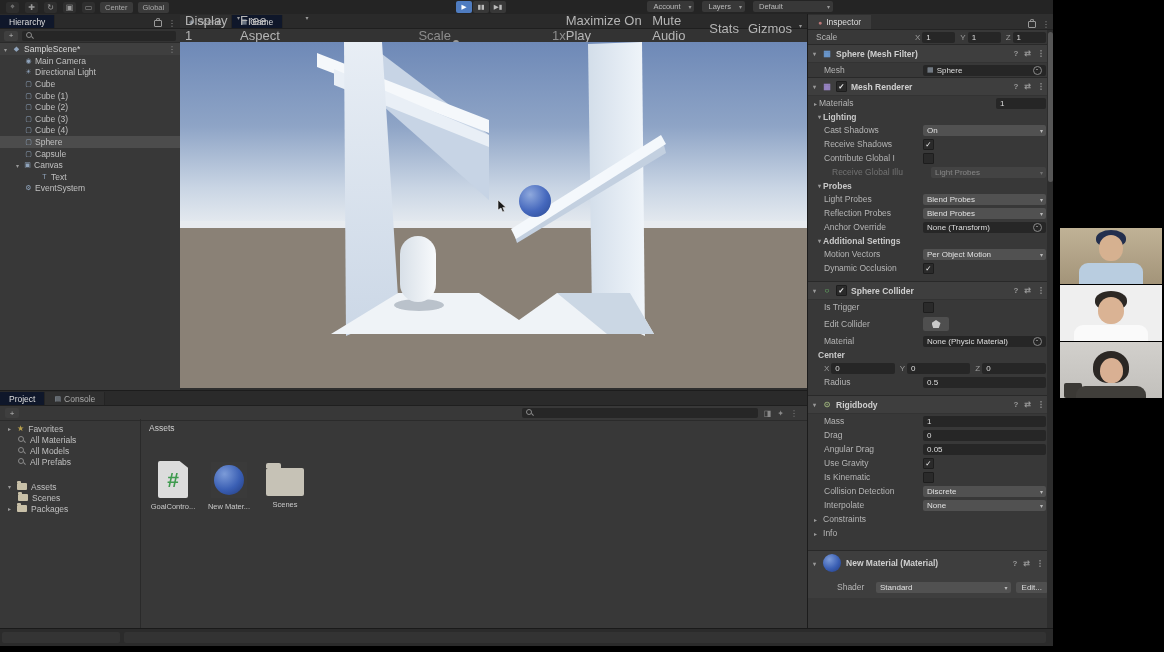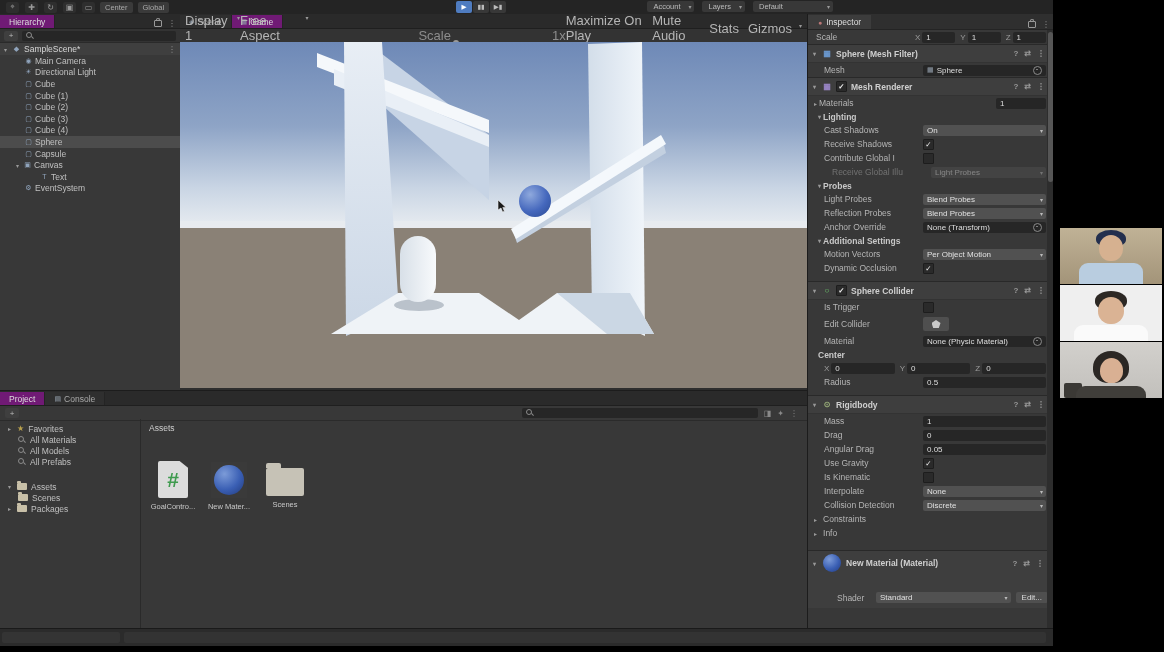--- a/index.html
+++ b/index.html
@@ -13,21 +13,21 @@
   .playgrp{position:absolute;left:456px;top:1px;display:flex;gap:1px;}
   .pbtn{width:16px;height:12px;background:#383838;border-radius:2px;display:flex;align-items:center;justify-content:center;font-size:6.5px;color:#bbb;}
   .pbtn.on{background:#4f7cc0;color:#fff;}
   .tb-right{position:absolute;right:220px;top:1px;display:flex;gap:8px;justify-content:space-between;}
   .ddpill{height:11px;background:#383838;border-radius:2px;font-size:7.5px;color:#bbb;display:flex;align-items:center;padding:0 14px 0 6px;position:relative;}
   .ddpill::after{content:"▾";position:absolute;right:3px;font-size:6px;color:#999;}
   .ddpill.wide{width:60px;}
   
   .ptabs{height:14px;background:#2a2a2a;display:flex;align-items:flex-end;border-bottom:1px solid #1f1f1f;}
   .ptab{height:13px;padding:0 9px;display:flex;align-items:center;gap:3px;font-size:8.5px;color:#aaa;background:#2f2f2f;border-right:1px solid #242424;}
-  .ptab.active{background:#701a75;color:#ddd;}
+  .ptab.active{background:#0f172a;color:#ddd;}
   .ticon{font-size:7px;color:#8f9aa6;}
   .hdr-icons{margin-left:auto;display:flex;align-items:center;gap:6px;padding-right:4px;color:#999;font-size:8px;}
   .kebab{font-size:8px;color:#999;}
   .lock{width:6px;height:5px;border:1px solid #999;border-radius:1px;position:relative;}
   .lock::before{content:"";position:absolute;top:-3px;left:1px;width:2px;height:2px;border:1px solid #999;border-bottom:none;border-radius:2px 2px 0 0;}
   .mag{width:8px;height:8px;position:relative;flex:0 0 auto;}
   .mag::before{content:"";position:absolute;left:0;top:0;width:4px;height:4px;border:1px solid #8a8a8a;border-radius:50%;}
   .mag::after{content:"";position:absolute;left:5px;top:5px;width:3px;height:1px;background:#8a8a8a;transform:rotate(45deg);}
   .searchbox{height:10px;background:#262626;border-radius:2px;flex:1;display:flex;align-items:center;gap:3px;padding:0 4px;}
   
@@ -90,21 +90,21 @@
   .trip{display:flex;gap:5px;flex:1;}
   .trip .tl{font-size:8px;color:#9c9c9c;}
   .trip .ti{flex:1;display:flex;align-items:center;gap:2px;}
   .disabled{opacity:.45;margin-left:8px;}
   .gapv{height:6px;}
   .editbtn{width:26px;height:14px;background:#4f4f4f;border-radius:2px;display:flex;align-items:center;justify-content:center;}
   .penta{width:9px;height:8px;background:#c9c9c9;clip-path:polygon(50% 0,100% 38%,81% 100%,19% 100%,0 38%);}
   .mathdr{background:#3e3e3e;border-top:1px solid #292929;padding:3px 6px 5px 5px;}
   .mathdr .r1{display:flex;align-items:center;gap:5px;font-size:8.5px;font-weight:bold;color:#cfcfcf;}
   .prevball{width:18px;height:18px;border-radius:50%;background:radial-gradient(circle at 35% 30%,#7c9bd8,#3a5fb4 55%,#21397a);flex:0 0 auto;}
-  .mathdr .r2{display:flex;align-items:center;gap:5px;margin-top:20px;padding-left:24px;}
+  .mathdr .r2{display:flex;gap:5px;margin-top:10px;padding-left:24px;}
   .mathdr .r2 .ilbl{width:34px;min-width:34px;padding-left:0;}
   .smallbtn{height:11px;background:#4f4f4f;border-radius:2px;font-size:8px;color:#ddd;display:flex;align-items:center;padding:0 6px;}
   .iscroll{position:absolute;right:0;top:16px;bottom:0;width:7px;background:#2d2d2d;}
   .ithumb{margin:2px 1px 0 1px;height:150px;background:#565656;border-radius:3px;}
   
   #rightstrip{left:1053px;top:0;width:111px;height:652px;background:#000;}
   .cam{position:absolute;left:7px;width:102px;height:56px;overflow:hidden;}
   .head{position:absolute;border-radius:50% 50% 46% 46%;}
   .hair{position:absolute;border-radius:50% 50% 42% 42%;}
   .torso{position:absolute;bottom:0;border-radius:9px 9px 0 0;}
@@ -542,26 +542,26 @@
   </div>
   <div class="irow">
     <span class="ilbl">Use Gravity</span>
     <span class="cb">✓</span>
   </div>
   <div class="irow">
     <span class="ilbl">Is Kinematic</span>
     <span class="cb"></span>
   </div>
   <div class="irow">
+    <span class="ilbl">Collision Detection</span>
+    <span class="dd">Discrete</span>
+  </div>
+  <div class="irow">
     <span class="ilbl">Interpolate</span>
     <span class="dd">None</span>
-  </div>
-  <div class="irow">
-    <span class="ilbl">Collision Detection</span>
-    <span class="dd">Discrete</span>
   </div>
   <div class="irow foldc" style="padding-left:6px">
       <span class="ilbl" style="padding-left:0">Constraints</span>
     </div>
   <div class="irow foldc" style="padding-left:6px">
       <span class="ilbl" style="padding-left:0">Info</span>
     </div>
 
   <div class="gapv" style="height:10px"></div>
 

